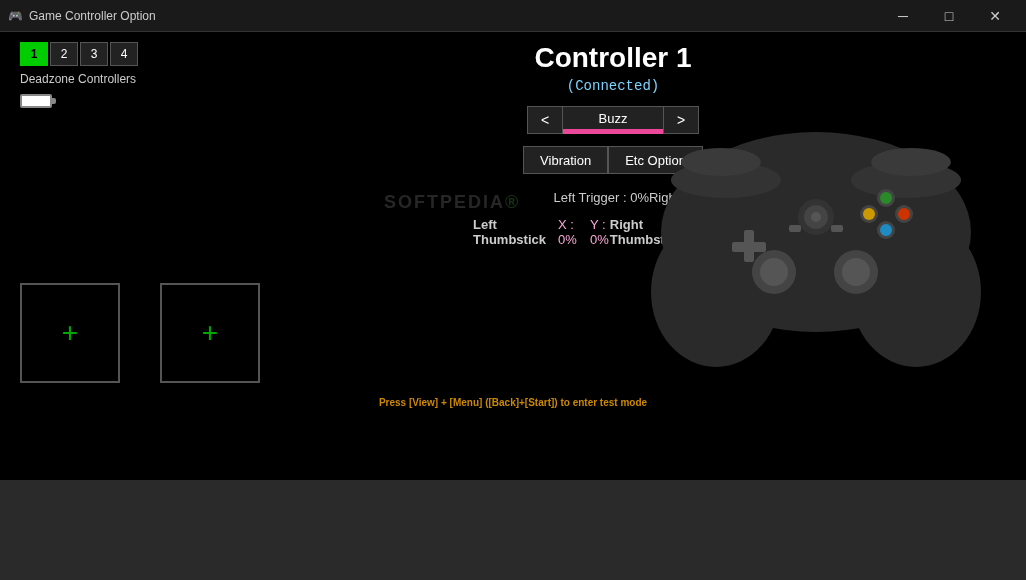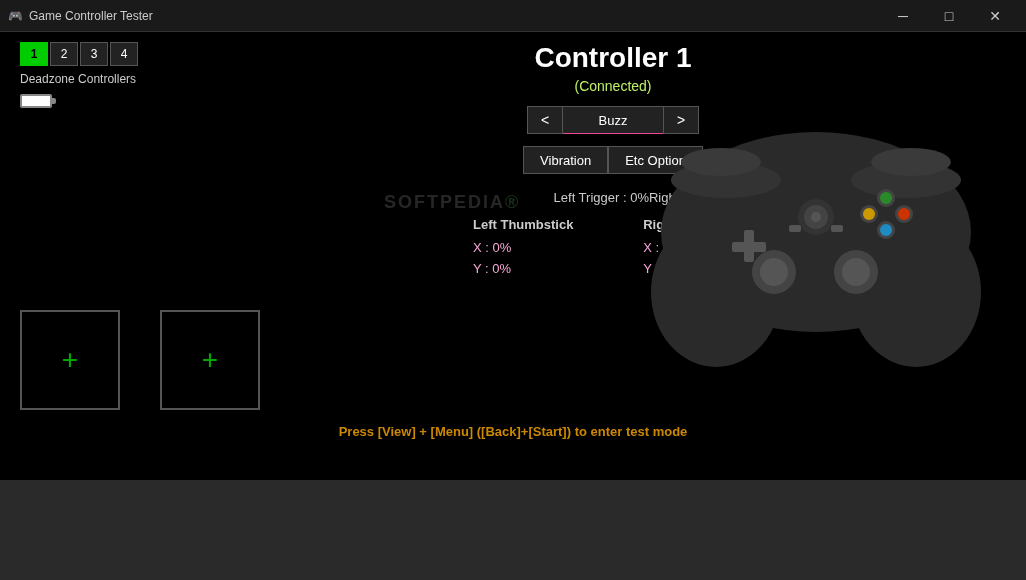--- a/index.html
+++ b/index.html
@@ -128,22 +128,23 @@
       padding-top: 0;
     }
     .controller-title {
       font-size: 28px;
       font-weight: bold;
       color: #fff;
       margin-bottom: 4px;
     }
     .controller-status {
       font-size: 14px;
-      color: #bef264;
+      color: #7dd3fc;
       margin-bottom: 12px;
+      font-family: Liberation Mono, monospace;
     }
 
     
     .buzz-nav {
       display: flex;
       align-items: center;
       margin-bottom: 4px;
     }
     .nav-btn {
       width: 36px;
@@ -155,21 +156,21 @@
       cursor: pointer;
       display: flex;
       align-items: center;
       justify-content: center;
     }
     .buzz-label {
       width: 100px;
       height: 28px;
       background: #222;
       border-top: 1px solid #555;
-      border-bottom: 1px solid #ec4899;
+      border-bottom: 5px solid #ec4899;
       color: #fff;
       font-size: 13px;
       display: flex;
       align-items: center;
       justify-content: center;
     }
 
     
     .tab-buttons {
       display: flex;
@@ -197,22 +198,22 @@
       font-size: 13px;
       color: #ccc;
     }
     .thumbstick-section {
       display: flex;
       justify-content: space-between;
       margin-bottom: 4px;
     }
     .thumbstick-group {
       display: flex;
-      flex-direction: column;
-      gap: 6px;
+      flex-direction: row;
+      gap: 12px;
     }
     .thumbstick-title {
       font-size: 13px;
       color: #ccc;
       font-weight: bold;
       margin-bottom: 2px;
     }
     .thumbstick-val {
       font-size: 13px;
       color: #f9a8d4;
@@ -238,21 +239,21 @@
     .joystick-cross {
       color: #00aa00;
       font-size: 28px;
       font-weight: 300;
       line-height: 1;
     }
 
     
     .press-message {
       color: #cc8800;
-      font-size: 13px;
+      font-size: 10px;
       font-weight: bold;
       text-align: center;
       margin-top: 8px;
       padding: 0 20px;
     }
 
     
     .bottom-bar {
       position: absolute;
       bottom: 0;
@@ -283,21 +284,21 @@
       right: 20px;
       top: 30px;
     }
   </style>
 </head>
 <body>
 
 <div class="titlebar">
   <div class="titlebar-left">
     <span>🎮</span>
-    <span>Game Controller Tester</span>
+    <span>Game Controller Option</span>
   </div>
   <div class="titlebar-controls">
     <button class="titlebar-btn">─</button>
     <button class="titlebar-btn">□</button>
     <button class="titlebar-btn close">✕</button>
   </div>
 </div>
 
 <div class="main-content">
 

